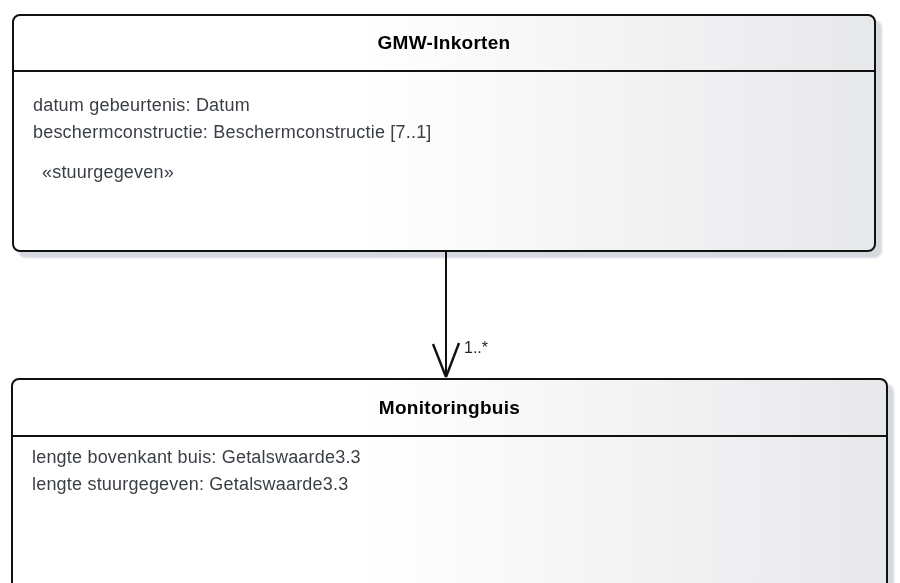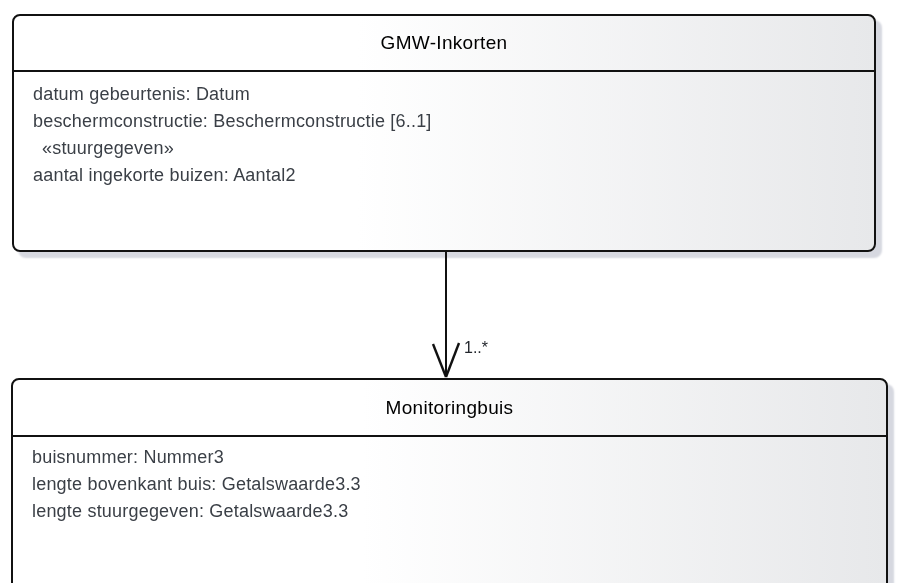--- a/index.html
+++ b/index.html
@@ -21,28 +21,28 @@
     border:2px solid var(--border-color);
     border-radius:8px;
     background:linear-gradient(90deg,var(--fill-light) 0%,var(--fill-light) 40%,var(--fill-shade) 100%);
     box-shadow:6px 6px 2px var(--shadow-color);
   }
   .uml-class .header{
     display:flex;align-items:center;justify-content:center;
     border-bottom:2px solid var(--border-color);
   }
   .uml-class .title{
-    font-weight:normal;font-size:19px;letter-spacing:0.3px;color:var(--title-color);
+    font-weight:bold;font-size:19px;letter-spacing:0.3px;color:var(--title-color);
   }
   .attrs{
-    padding:9px 0 0 19px;
+    padding:20px 0 0 19px;
     font-size:18px;letter-spacing:0.2px;color:var(--text-color);
   }
   .attr-line{line-height:27px;white-space:pre;}
-  .stereotype-line{line-height:27px;margin-top:0;padding-left:9px;white-space:pre;}
+  .stereotype-line{line-height:27px;margin-top:13px;padding-left:9px;white-space:pre;}
 
   #box-gmw{left:12px;top:14px;width:864px;height:238px;}
   #box-gmw .header{height:56px;}
   #box-monitoringbuis{left:11px;top:378px;width:877px;height:214px;}
   #box-monitoringbuis .header{height:57px;}
   #box-monitoringbuis .attrs{padding-top:7px;}
 
   .assoc-svg{position:absolute;left:0;top:0;width:900px;height:583px;}
   .assoc-svg text{
     font-family:"Liberation Sans","DejaVu Sans",sans-serif;
@@ -53,39 +53,37 @@
 <body>
 
 <div class="canvas">
 
   <div class="uml-class" id="box-gmw">
     <div class="header">
       <span class="title">GMW-Inkorten</span>
     </div>
     <div class="attrs">
       <div class="attr-line">datum gebeurtenis: Datum</div>
-      <div class="attr-line">beschermconstructie: Beschermconstructie [6..1]</div>
+      <div class="attr-line">beschermconstructie: Beschermconstructie [7..1]</div>
       <div class="stereotype-line">«stuurgegeven»</div>
-      <div class="attr-line">aantal ingekorte buizen: Aantal2</div>
     </div>
   </div>
 
   <svg class="assoc-svg" viewBox="0 0 900 583" xmlns="http://www.w3.org/2000/svg">
     <line x1="446" y1="252" x2="446" y2="376" stroke="#111111" stroke-width="2"></line>
     <g>
       <line x1="446" y1="377" x2="433" y2="344" stroke="#111111" stroke-width="2.4"></line>
       <line x1="446" y1="377" x2="459" y2="343" stroke="#111111" stroke-width="2.4"></line>
     </g>
     <text x="464" y="353">1..*</text>
   </svg>
 
   <div class="uml-class" id="box-monitoringbuis">
     <div class="header">
       <span class="title">Monitoringbuis</span>
     </div>
     <div class="attrs">
-      <div class="attr-line">buisnummer: Nummer3</div>
       <div class="attr-line">lengte bovenkant buis: Getalswaarde3.3</div>
       <div class="attr-line">lengte stuurgegeven: Getalswaarde3.3</div>
     </div>
   </div>
 
 </div>
 
 </body></html>

